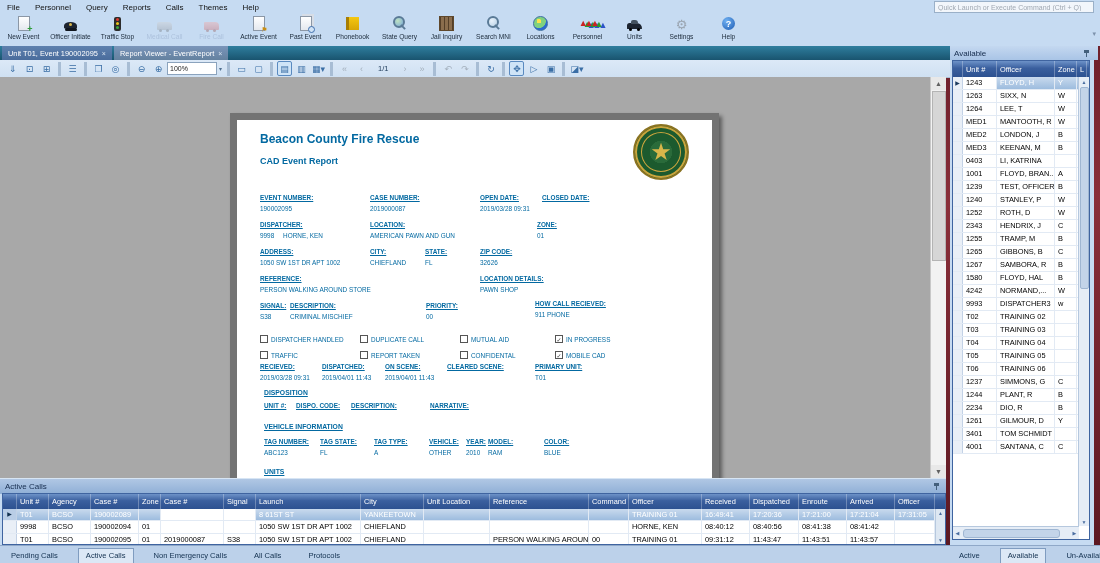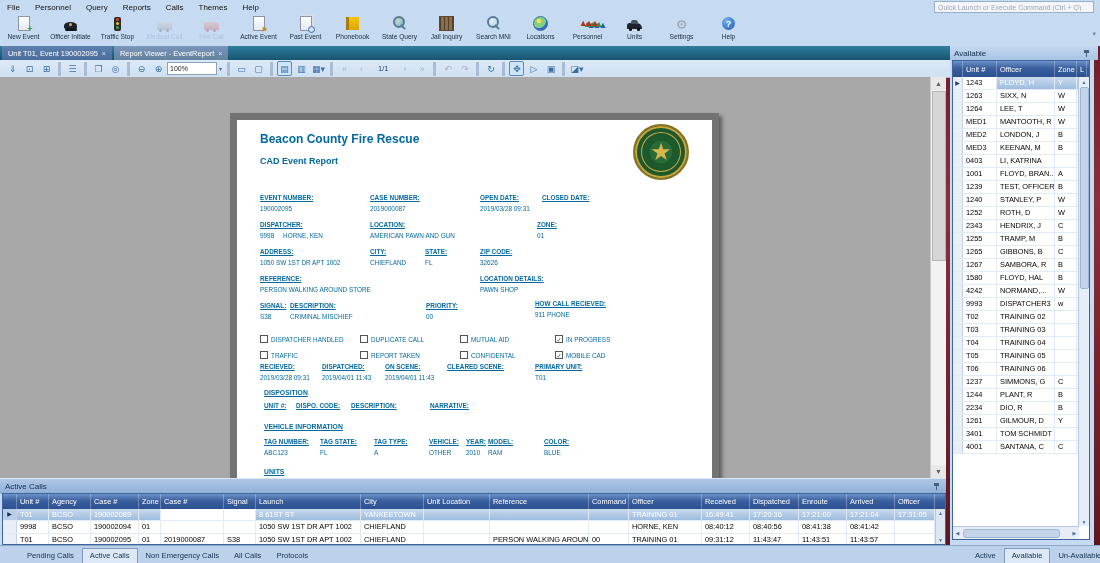--- a/index.html
+++ b/index.html
@@ -109,21 +109,21 @@
   .ac-tablewrap{position:absolute;left:2px;top:15px;width:942px;height:50px;border:1px solid #3f64a0;background:#fff;overflow:hidden;}
   .ac-cols{grid-template-columns:14px 32px 42px 48px 22px 63px 32px 105px 63px 66px 99px 40px 73px 48px 49px 48px 48px 40px;}
   .ac-head{height:15px;}
   .ac-row{height:11.3px;line-height:11px;}
   .ac-row .c:first-child{justify-content:center;padding-left:0;color:#1c3a5e;font-size:6px;background:#e9eff7;border-right:1px solid #c3d2e6;}
   .ac-row.selected .c:first-child{background:#b9cde6;color:#12304f;}
   .ac-row.selected .c:nth-child(6),.ac-row.selected .c:nth-child(7){background:#fff;color:#000;}
   .ac-vscroll{position:absolute;right:0;top:15px;width:9px;bottom:0;background:#dde7f2;border-left:1px solid #b6c8de;font-size:5px;color:#4a6da0;}
   .ac-vscroll .a{position:absolute;left:0;width:9px;height:8px;display:flex;align-items:center;justify-content:center;}
   .bottomstrip{position:absolute;left:0;top:545px;width:1100px;height:18px;background:#bcd1ea;border-top:1px solid #8fa8c8;}
-  .tabrow{position:absolute;display:flex;align-items:flex-end;height:18px;gap:1px;padding-left:4px;font-size:7.6px;color:#12304f;margin-left:16px;}
+  .tabrow{position:absolute;display:flex;align-items:flex-end;height:18px;gap:13px;padding-left:4px;font-size:7.6px;color:#12304f;}
   .btab{padding:2px 7px 3px 7px;white-space:nowrap;}
   .btab.sel{background:#dce8f6;border:1px solid #7f9cc0;border-bottom:none;}
   
   .avpanel{position:absolute;left:950px;top:46px;width:144px;height:499px;}
   .avtitle{position:absolute;left:0;top:0;width:144px;height:14px;background:linear-gradient(#c4d8f0,#a9c4e6);
            font-size:8px;color:#152c4d;display:flex;align-items:center;padding-left:4px;}
   .av-frame{position:absolute;left:2px;top:14px;width:136px;height:478px;background:#fff;border:1px solid #3f64a0;overflow:hidden;}
   .av-cols{grid-template-columns:10px 34px 58px 22px 10px;}
   .av-head{height:16px;}
   .av-row{height:12px;line-height:12px;}

